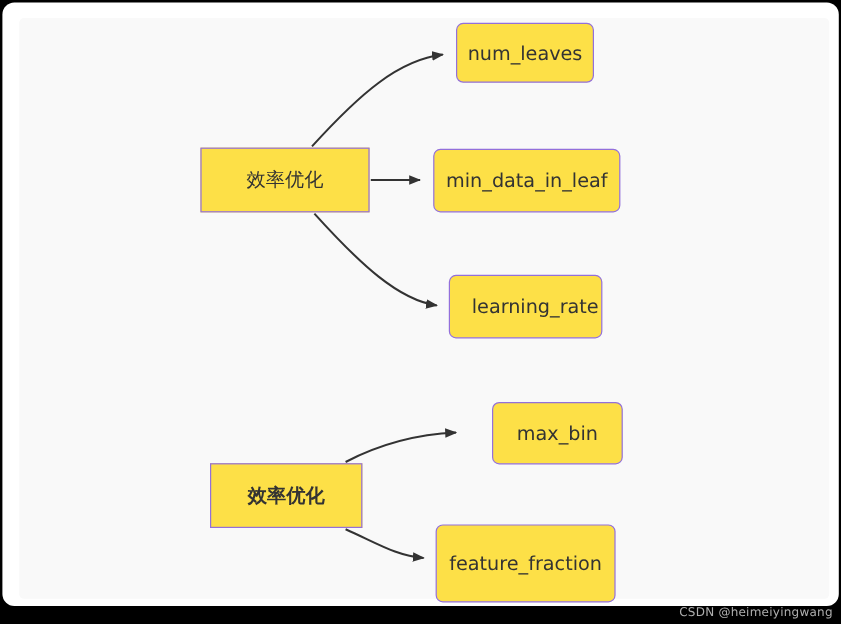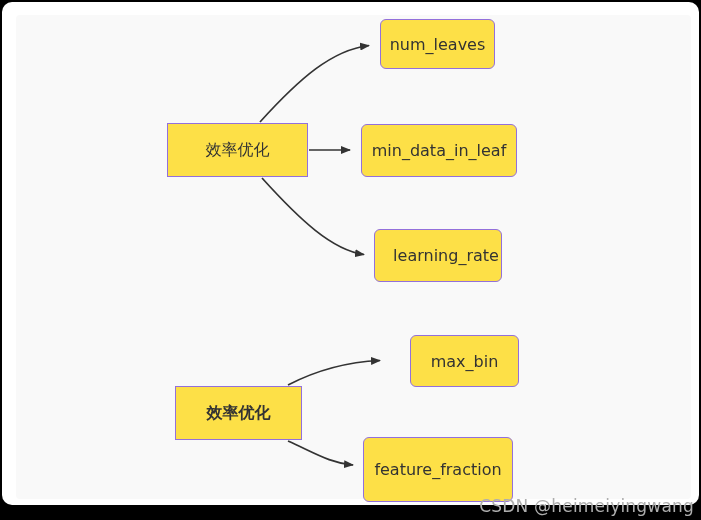--- a/index.html
+++ b/index.html
@@ -55,21 +55,21 @@
     white-space: nowrap;
   }
   .node.rounded {
     border-radius: 6px;
   }
   .watermark {
     position: absolute;
     right: 7px;
     bottom: 4px;
     color: #aeaeae;
-    font-size: 17px;
+    font-size: 10px;
     letter-spacing: 0.2px;
   }
 </style>
 </head>
 <body>
 
 <div class="stage">
   <div class="card">
     <div class="canvas"></div>
   </div>

